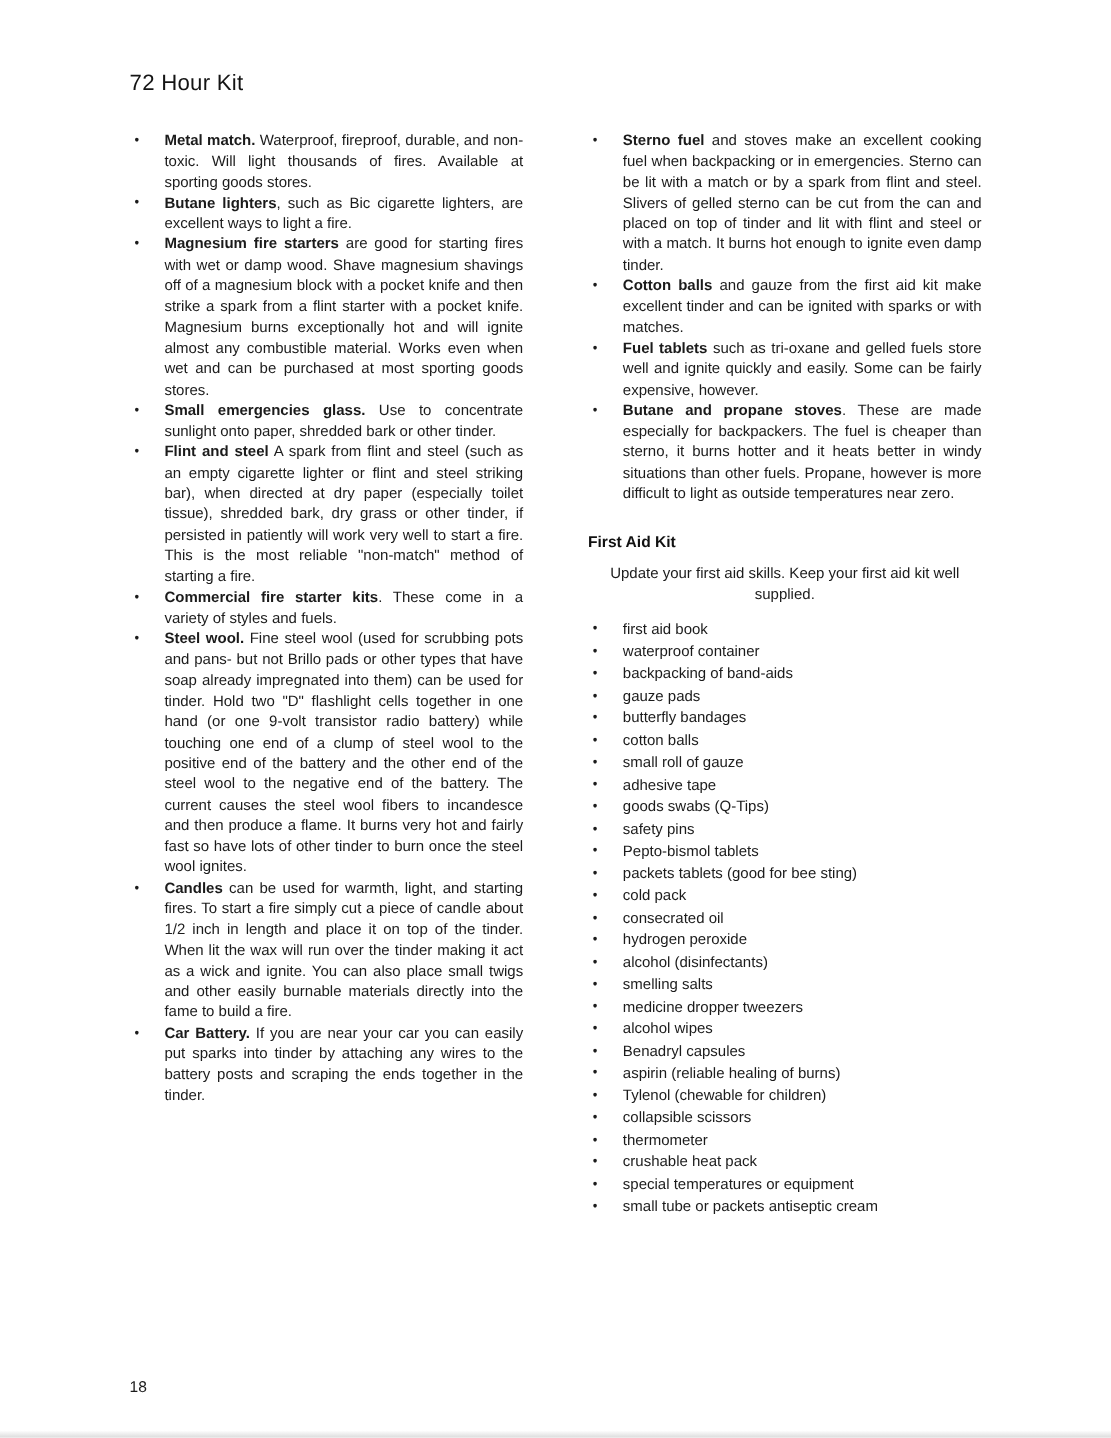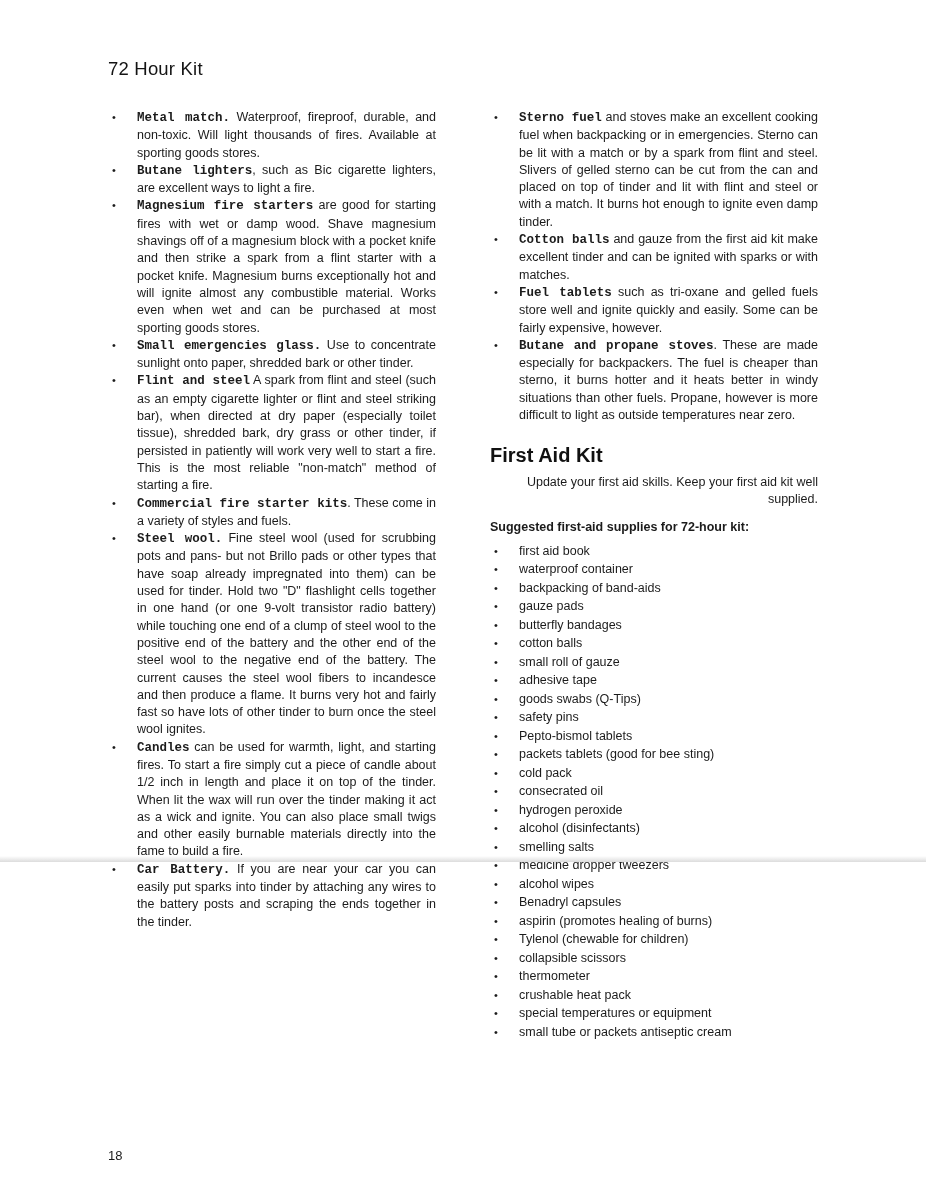--- a/index.html
+++ b/index.html
@@ -8,21 +8,21 @@
     height: 1198px;
     background: #ffffff;
     font-family: "Liberation Sans", sans-serif;
     color: #1b1b1b;
     position: relative;
     overflow: hidden;
   }
   .page {
     position: absolute;
     left: 0; top: 0;
-    width: 926px; height: 862px;
+    width: 926px; height: 1198px;
     background: #ffffff;
   }
   .title {
     position: absolute;
     left: 108px;
     top: 58px;
     margin: 0;
     font-size: 18.5px;
     font-weight: 400;
     letter-spacing: 0.2px;
@@ -47,30 +47,30 @@
     padding-left: 29px;
     line-height: 18.5px;
     text-align: left;
   }
   .marker {
     position: absolute;
     left: 4px;
     top: 0;
     font-size: 11px;
   }
-  .b { font-weight: bold; font-family: Liberation Mono, monospace; }
+  .b { font-weight: bold; }
   .section-heading {
     margin: 23px 0 9px 0;
-    font-size: 20px;
+    font-size: 13px;
     font-weight: bold;
     color: #111;
   }
   .intro {
     margin: 0 0 11px 0;
-    text-align: right;
+    text-align: center;
   }
   .supplies-heading {
     margin: 0 0 5px 0;
     font-weight: bold;
   }
   .page-number {
     position: absolute;
     left: 108px;
     top: 1121px;
     font-size: 13px;
@@ -109,21 +109,20 @@
         <div class="bullet"><span class="marker">•</span><span class="b">Sterno fuel</span><span> and stoves make an excellent cooking fuel when backpacking or in emergencies. Sterno can be lit with a match or by a spark from flint and steel. Slivers of gelled sterno can be cut from the can and placed on top of tinder and lit with flint and steel or with a match. It burns hot enough to ignite even damp tinder.</span></div>
         <div class="bullet"><span class="marker">•</span><span class="b">Cotton balls</span><span> and gauze from the first aid kit make excellent tinder and can be ignited with sparks or with matches.</span></div>
         <div class="bullet"><span class="marker">•</span><span class="b">Fuel tablets</span><span> such as tri-oxane and gelled fuels store well and ignite quickly and easily. Some can be fairly expensive, however.</span></div>
         <div class="bullet"><span class="marker">•</span><span class="b">Butane and propane stoves</span><span>. These are made especially for backpackers. The fuel is cheaper than sterno, it burns hotter and it heats better in windy situations than other fuels. Propane, however is more difficult to light as outside temperatures near zero.</span></div>
       </div>
 
     <h2 class="section-heading">First Aid Kit</h2>
 
     <p class="intro">Update your first aid skills. Keep your first aid kit well supplied.</p>
 
-    <p class="supplies-heading">Suggested first-aid supplies for 72-hour kit:</p>
 
     <div>
         <div class="supply"><span class="marker">•</span><span>first aid book</span></div>
         <div class="supply"><span class="marker">•</span><span>waterproof container</span></div>
         <div class="supply"><span class="marker">•</span><span>backpacking of band-aids</span></div>
         <div class="supply"><span class="marker">•</span><span>gauze pads</span></div>
         <div class="supply"><span class="marker">•</span><span>butterfly bandages</span></div>
         <div class="supply"><span class="marker">•</span><span>cotton balls</span></div>
         <div class="supply"><span class="marker">•</span><span>small roll of gauze</span></div>
         <div class="supply"><span class="marker">•</span><span>adhesive tape</span></div>
@@ -132,21 +131,21 @@
         <div class="supply"><span class="marker">•</span><span>Pepto-bismol tablets</span></div>
         <div class="supply"><span class="marker">•</span><span>packets tablets (good for bee sting)</span></div>
         <div class="supply"><span class="marker">•</span><span>cold pack</span></div>
         <div class="supply"><span class="marker">•</span><span>consecrated oil</span></div>
         <div class="supply"><span class="marker">•</span><span>hydrogen peroxide</span></div>
         <div class="supply"><span class="marker">•</span><span>alcohol (disinfectants)</span></div>
         <div class="supply"><span class="marker">•</span><span>smelling salts</span></div>
         <div class="supply"><span class="marker">•</span><span>medicine dropper tweezers</span></div>
         <div class="supply"><span class="marker">•</span><span>alcohol wipes</span></div>
         <div class="supply"><span class="marker">•</span><span>Benadryl capsules</span></div>
-        <div class="supply"><span class="marker">•</span><span>aspirin (promotes healing of burns)</span></div>
+        <div class="supply"><span class="marker">•</span><span>aspirin (reliable healing of burns)</span></div>
         <div class="supply"><span class="marker">•</span><span>Tylenol (chewable for children)</span></div>
         <div class="supply"><span class="marker">•</span><span>collapsible scissors</span></div>
         <div class="supply"><span class="marker">•</span><span>thermometer</span></div>
         <div class="supply"><span class="marker">•</span><span>crushable heat pack</span></div>
         <div class="supply"><span class="marker">•</span><span>special temperatures or equipment</span></div>
         <div class="supply"><span class="marker">•</span><span>small tube or packets antiseptic cream</span></div>
       </div>
   </div>
 
   <div class="page-number">18</div>

